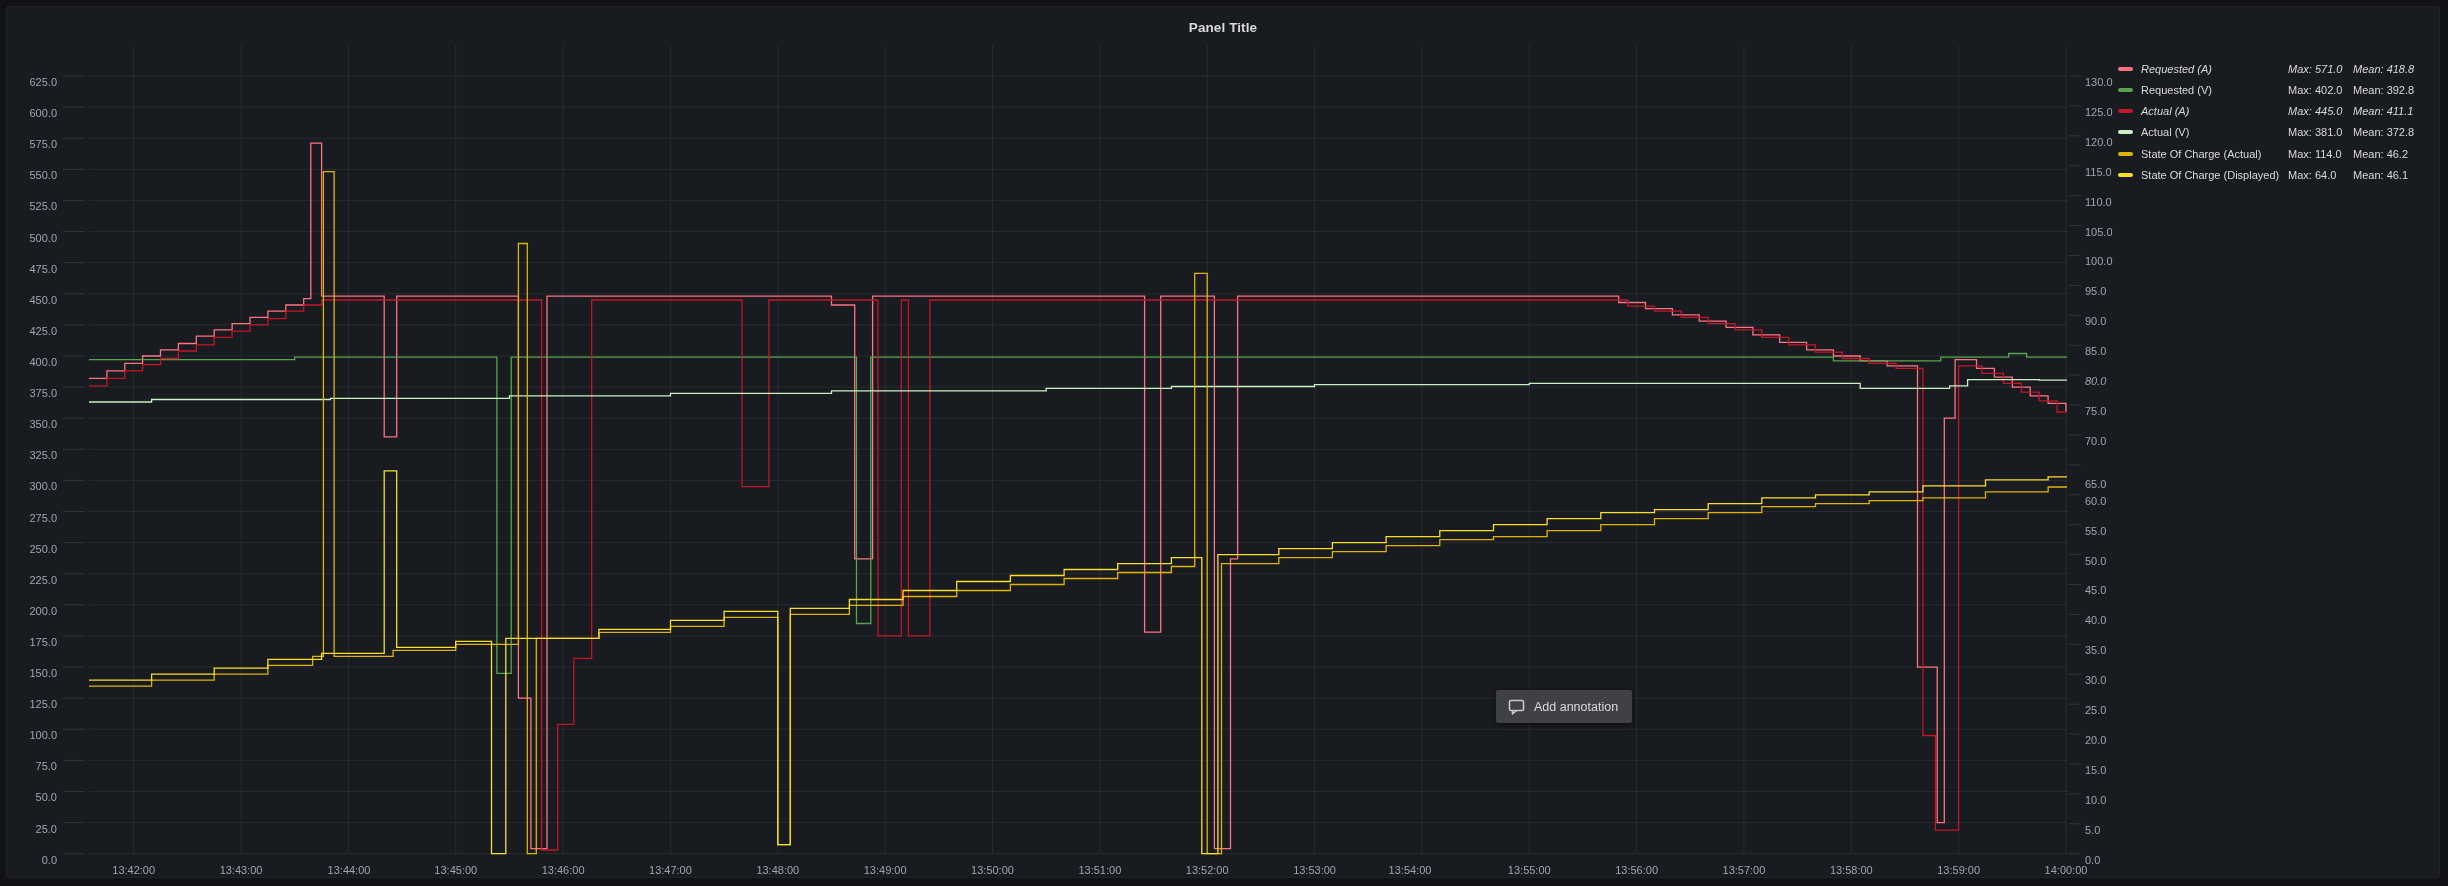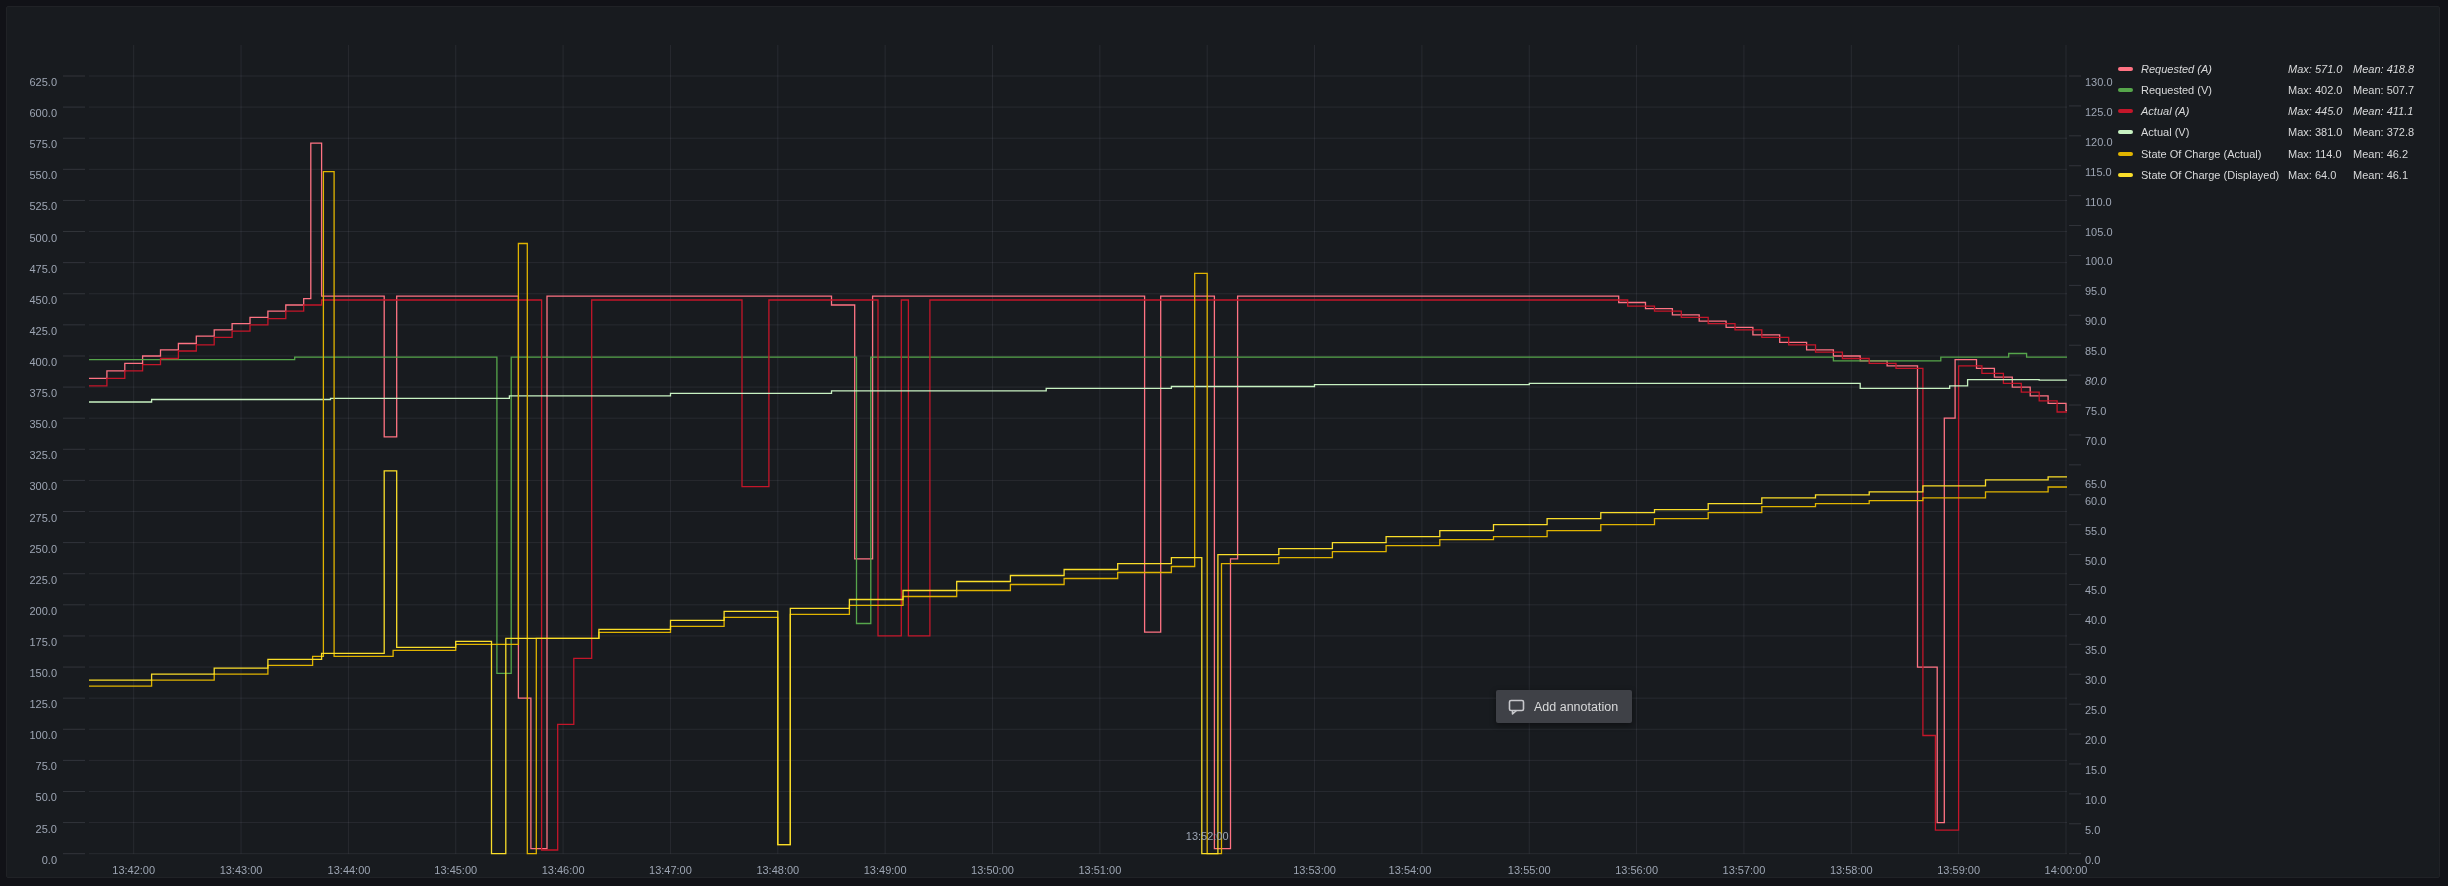--- a/index.html
+++ b/index.html
@@ -23,20 +23,23 @@
   .legend-mean{position:absolute;left:235px;top:4px;white-space:nowrap;}
   #annotation-tooltip{position:absolute;display:flex;align-items:center;gap:9px;
     background:#3F4147;border-radius:2px;padding:0 14px 0 12px;height:33px;
     color:#D8D9DA;font-size:12.5px;cursor:pointer;box-shadow:0 2px 6px rgba(0,0,0,.45);}
   #annotation-tooltip svg{display:block;}
 </style>
 </head>
 <body>
 
 <div id="panel">
+  <div id="panel-header">
+    <span id="panel-title">Panel Title</span>
+  </div>
 
   <svg id="chart-svg" width="2436" height="866" viewBox="0 0 2436 866">
     <g id="grid-group">
         <line x1="82" y1="846.7" x2="2060" y2="846.7" stroke="rgba(204,204,220,0.09)" stroke-width="1"></line>
         <line x1="82" y1="815.5920000000001" x2="2060" y2="815.5920000000001" stroke="rgba(204,204,220,0.09)" stroke-width="1"></line>
         <line x1="82" y1="784.484" x2="2060" y2="784.484" stroke="rgba(204,204,220,0.09)" stroke-width="1"></line>
         <line x1="82" y1="753.3760000000001" x2="2060" y2="753.3760000000001" stroke="rgba(204,204,220,0.09)" stroke-width="1"></line>
         <line x1="82" y1="722.268" x2="2060" y2="722.268" stroke="rgba(204,204,220,0.09)" stroke-width="1"></line>
         <line x1="82" y1="691.1600000000001" x2="2060" y2="691.1600000000001" stroke="rgba(204,204,220,0.09)" stroke-width="1"></line>
         <line x1="82" y1="660.052" x2="2060" y2="660.052" stroke="rgba(204,204,220,0.09)" stroke-width="1"></line>
@@ -208,21 +211,21 @@
       <div class="xaxis-label" style="left: 126.7px; top: 858px;">13:42:00</div>
       <div class="xaxis-label" style="left: 234.05px; top: 858px;">13:43:00</div>
       <div class="xaxis-label" style="left: 342px; top: 858px;">13:44:00</div>
       <div class="xaxis-label" style="left: 448.75px; top: 858px;">13:45:00</div>
       <div class="xaxis-label" style="left: 556.1px; top: 858px;">13:46:00</div>
       <div class="xaxis-label" style="left: 663.45px; top: 858px;">13:47:00</div>
       <div class="xaxis-label" style="left: 770.8px; top: 858px;">13:48:00</div>
       <div class="xaxis-label" style="left: 878.15px; top: 858px;">13:49:00</div>
       <div class="xaxis-label" style="left: 985.5px; top: 858px;">13:50:00</div>
       <div class="xaxis-label" style="left: 1092.85px; top: 858px;">13:51:00</div>
-      <div class="xaxis-label" style="left: 1200.2px; top: 824px;">13:52:00</div>
+      <div class="xaxis-label" style="left: 1200.2px; top: 858px;">13:52:00</div>
       <div class="xaxis-label" style="left: 1307.55px; top: 858px;">13:53:00</div>
       <div class="xaxis-label" style="left: 1403px; top: 858px;">13:54:00</div>
       <div class="xaxis-label" style="left: 1522.25px; top: 858px;">13:55:00</div>
       <div class="xaxis-label" style="left: 1629.6px; top: 858px;">13:56:00</div>
       <div class="xaxis-label" style="left: 1736.95px; top: 858px;">13:57:00</div>
       <div class="xaxis-label" style="left: 1844.3px; top: 858px;">13:58:00</div>
       <div class="xaxis-label" style="left: 1951.65px; top: 858px;">13:59:00</div>
       <div class="xaxis-label" style="left: 2059px; top: 858px;">14:00:00</div>
     </div>
 
@@ -230,21 +233,21 @@
       <div class="legend-row" style="top: 0px; font-style: italic;">
         <span class="legend-swatch" style="background: rgb(255, 115, 131);"></span>
         <span class="legend-label">Requested (A)</span>
         <span class="legend-max">Max: 571.0</span>
         <span class="legend-mean">Mean: 418.8</span>
       </div>
       <div class="legend-row" style="top: 21.3px;">
         <span class="legend-swatch" style="background: rgb(86, 166, 75);"></span>
         <span class="legend-label">Requested (V)</span>
         <span class="legend-max">Max: 402.0</span>
-        <span class="legend-mean">Mean: 507.7</span>
+        <span class="legend-mean">Mean: 392.8</span>
       </div>
       <div class="legend-row" style="top: 42.6px; font-style: italic;">
         <span class="legend-swatch" style="background: rgb(196, 22, 42);"></span>
         <span class="legend-label">Actual (A)</span>
         <span class="legend-max">Max: 445.0</span>
         <span class="legend-mean">Mean: 411.1</span>
       </div>
       <div class="legend-row" style="top: 63.9px;">
         <span class="legend-swatch" style="background: rgb(200, 242, 194);"></span>
         <span class="legend-label">Actual (V)</span>

